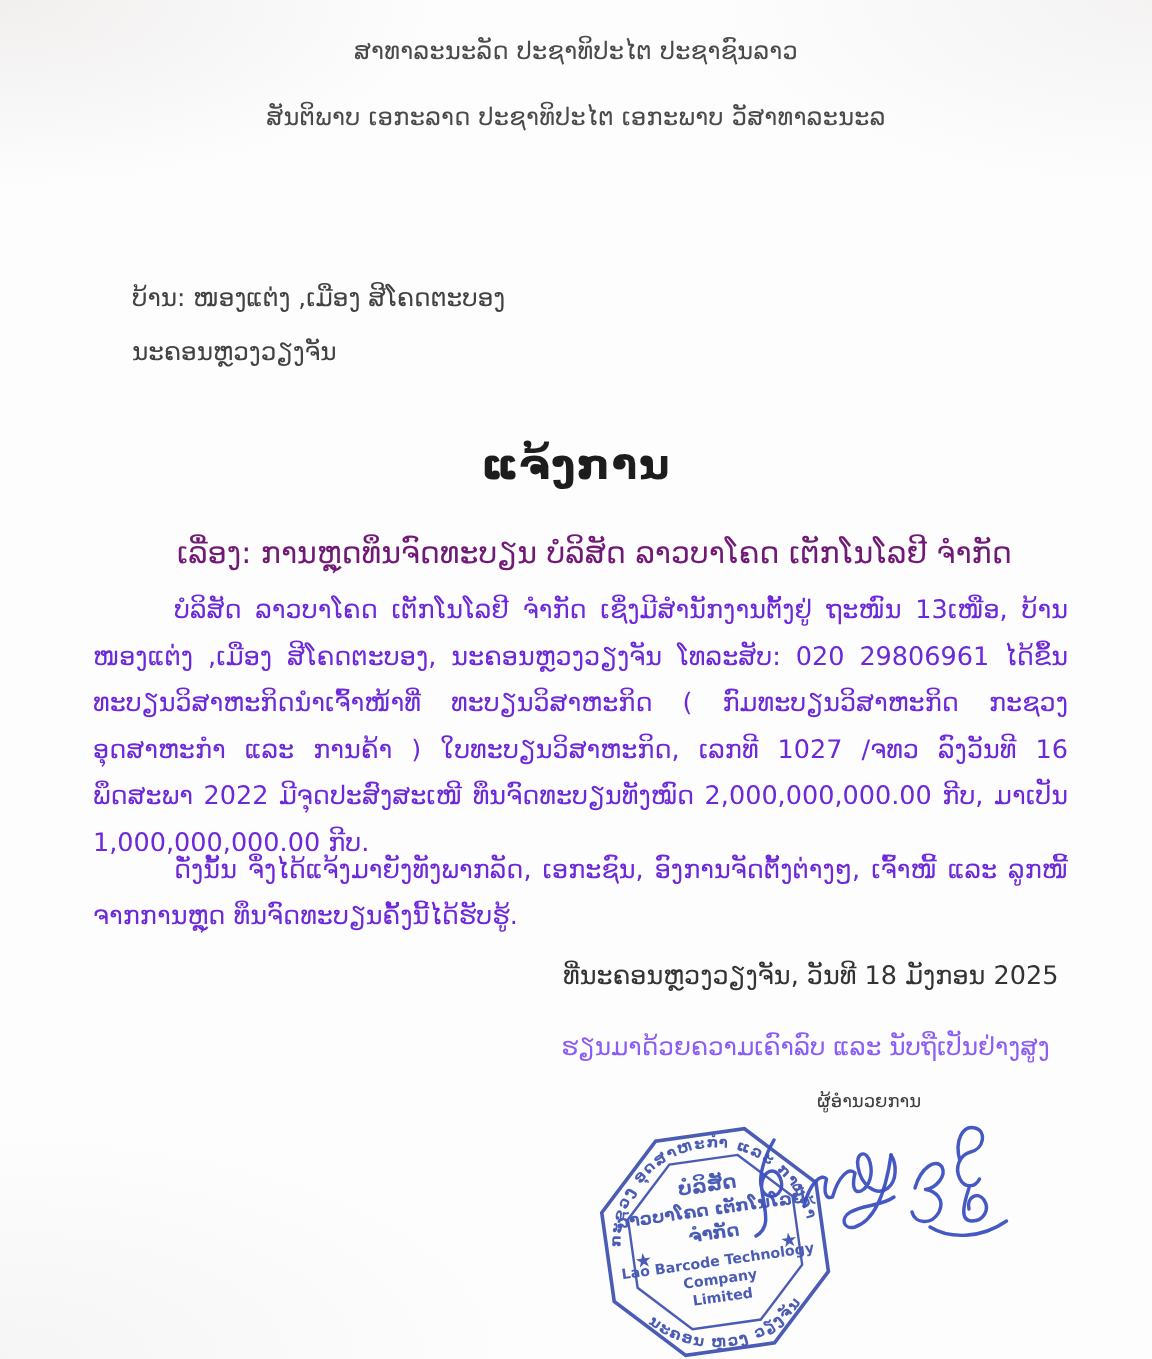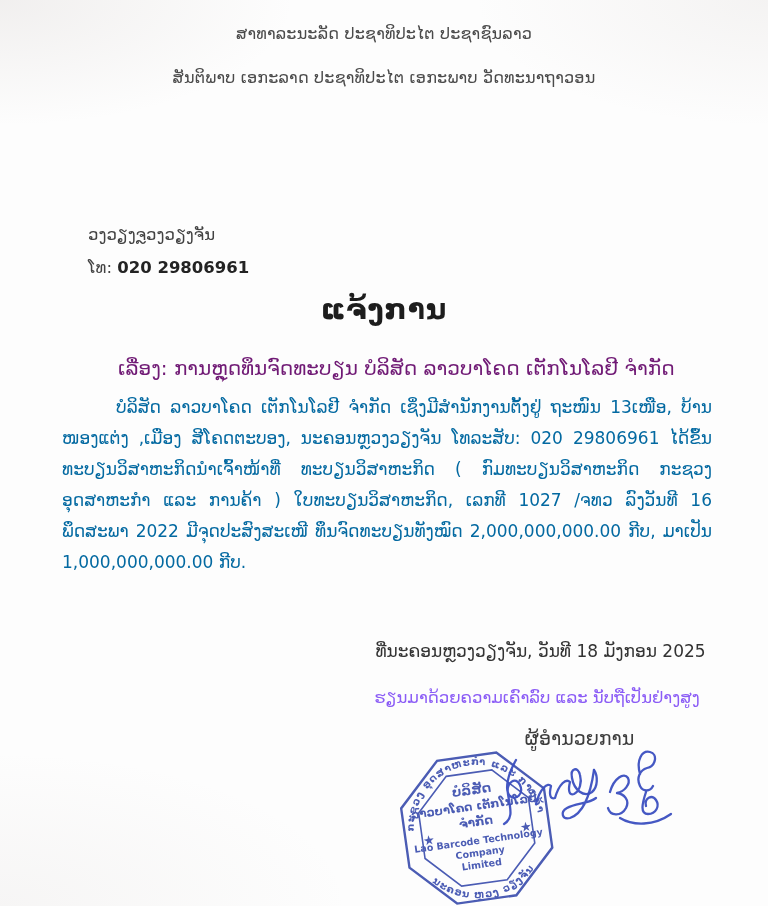--- a/index.html
+++ b/index.html
@@ -33,28 +33,28 @@
   .s1 { top:153px; }
   .s2 { top:189px; }
   .s3 { top:225px; }
   .s4 { top:258px; }
   .num { font-weight:600; color:#232323; }
 
   .doc-title { top:293px; left:0; width:768px; font-size:28px; font-weight:700; color:#1d1d1d; letter-spacing:1px; }
 
   .subject { top:356px; left:118px; width:600px; font-size:20px; color:#701a75; }
 
-  .para { left:62px; width:650px; font-size:17px; line-height:31px; color:#0369a1;
+  .para { left:62px; width:650px; font-size:17px; line-height:31px; color:#6d28d9;
           text-align:justify; text-indent:54px; }
   .para1 { top:392px; }
   .para2 { top:565px; }
 
   .place-date { top:641px; left:368px; width:345px; font-size:17px; color:#333; }
   .closing    { top:688px; left:358px; width:358px; font-size:16.5px; color:#8b5cf6; }
-  .signer     { top:727px; left:452px; width:255px; font-size:19px; color:#3c3c3c; }
+  .signer     { top:727px; left:452px; width:255px; font-size:12px; color:#3c3c3c; }
 
   .stamp-wrap { top:746px; left:386px; width:182px; height:168px; transform:rotate(-8deg); }
   .stamp-wrap svg { width:100%; height:100%; opacity:0.92; }
   .oct { fill:none; stroke:#3c4fae; }
   .oct-outer { stroke-width:2.4; }
   .oct-inner { stroke-width:1.6; }
   .ring-text { font-size:10px; font-weight:700; fill:#3c4fae; letter-spacing:1px;
                font-family:"DejaVu Sans","Liberation Sans",sans-serif; }
   .st-lao  { fill:#3c4fae; font-weight:700; text-anchor:middle;
              font-family:"DejaVu Sans","Liberation Sans",sans-serif; }
@@ -68,30 +68,31 @@
   .sig-wrap { top:730px; left:470px; width:232px; height:118px; }
   .sig-wrap svg { width:100%; height:100%; }
   .sig-stroke { fill:none; stroke:#3b4fc0; stroke-width:2.3; stroke-linecap:round; stroke-linejoin:round; opacity:0.95; }
 </style>
 </head>
 <body>
 
 <div class="page">
 
   <p class="abs center head-line head1">ສາທາລະນະລັດ ປະຊາທິປະໄຕ ປະຊາຊົນລາວ</p>
-  <p class="abs center head-line head2">ສັນຕິພາບ ເອກະລາດ ປະຊາທິປະໄຕ ເອກະພາບ ວັດທະນາຖາວອນ</p>
+  <p class="abs center head-line head2">ສັນຕິພາບ ເອກະລາດ ປະຊາທິປະໄຕ ເອກະພາບ ວັສາທາລະນະລ</p>
 
-  <p class="abs sender-line s3">ວງວຽງຈຼວງວຽງຈັນ</p>
-  <p class="abs sender-line s4"><span>ໂທ:</span> <span class="num">020 29806961</span></p>
+  <p class="abs sender-line s2">ບ້ານ: ໜອງແຕ່ງ ,ເມືອງ ສີໂຄດຕະບອງ</p>
+  <p class="abs sender-line s3">ນະຄອນຫຼວງວຽງຈັນ</p>
 
   <p class="abs center doc-title">ແຈ້ງການ</p>
 
   <p class="abs subject">ເລື່ອງ: ການຫຼຸດທຶນຈົດທະບຽນ ບໍລິສັດ ລາວບາໂຄດ ເຕັກໂນໂລຢີ ຈຳກັດ</p>
 
   <p class="abs para para1">ບໍລິສັດ ລາວບາໂຄດ ເຕັກໂນໂລຢີ ຈຳກັດ ເຊິ່ງມີສຳນັກງານຕັ້ງຢູ່ ຖະໜົນ 13ເໜືອ, ບ້ານ ໜອງແຕ່ງ ,ເມືອງ ສີໂຄດຕະບອງ, ນະຄອນຫຼວງວຽງຈັນ ໂທລະສັບ: 020 29806961 ໄດ້ຂຶ້ນທະບຽນວິສາຫະກິດນຳເຈົ້າໜ້າທີ່ ທະບຽນວິສາຫະກິດ  ( ກົມທະບຽນວິສາຫະກິດ ກະຊວງອຸດສາຫະກຳ ແລະ ການຄ້າ ) ໃບທະບຽນວິສາຫະກິດ, ເລກທີ 1027 /ຈທວ ລົງວັນທີ 16 ພຶດສະພາ 2022 ມີຈຸດປະສົງສະເໜີ ທຶນຈົດທະບຽນທັງໝົດ 2,000,000,000.00 ກີບ, ມາເປັນ 1,000,000,000.00 ກີບ.</p>
+  <p class="abs para para2">ດັ່ງນັ້ນ ຈຶ່ງໄດ້ແຈ້ງມາຍັງທັງພາກລັດ, ເອກະຊົນ, ອົງການຈັດຕັ້ງຕ່າງໆ, ເຈົ້າໜີ້ ແລະ ລູກໜີ້ ຈາກການຫຼຸດ ທຶນຈົດທະບຽນຄັ້ງນີ້ໄດ້ຮັບຮູ້.</p>
 
   <p class="abs center place-date">ທີ່ນະຄອນຫຼວງວຽງຈັນ, ວັນທີ 18 ມັງກອນ 2025</p>
   <p class="abs center closing">ຮຽນມາດ້ວຍຄວາມເຄົາລົບ ແລະ ນັບຖືເປັນຢ່າງສູງ</p>
   <p class="abs center signer">ຜູ້ອຳນວຍການ</p>
 
   <div class="abs stamp-wrap">
     <svg viewBox="0 0 180 168" xmlns="http://www.w3.org/2000/svg">
       <defs>
         <path id="arcTop" d="M 27.8,92 A 63,63 0 1 1 152.2,92" fill="none"></path>
         <path id="arcBottom" d="M 36.4,127 A 70,70 0 0 0 143.6,127" fill="none"></path>

